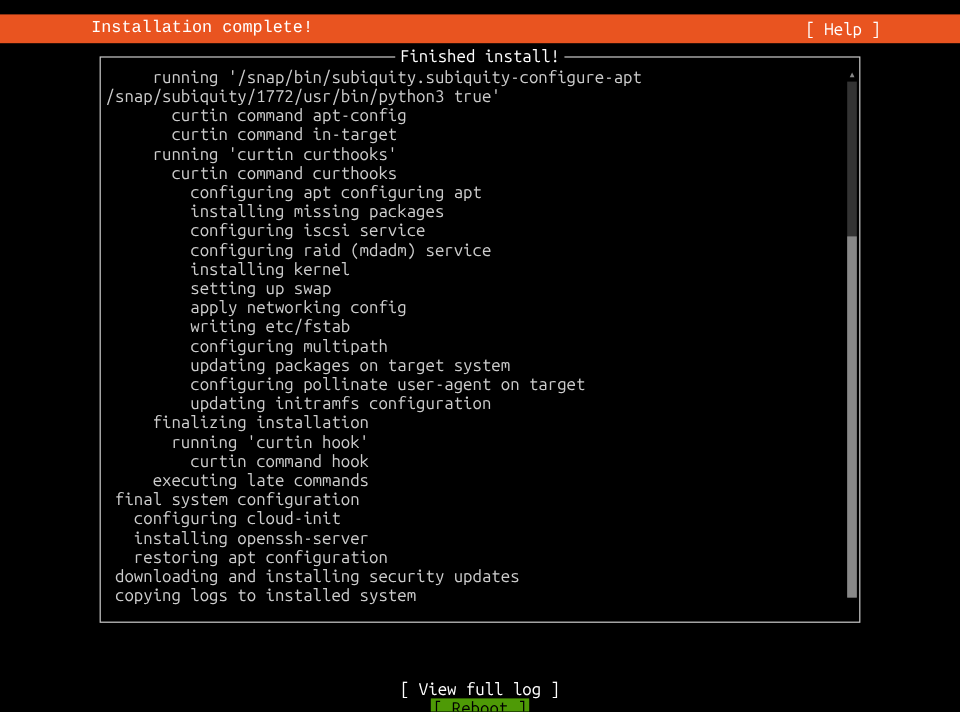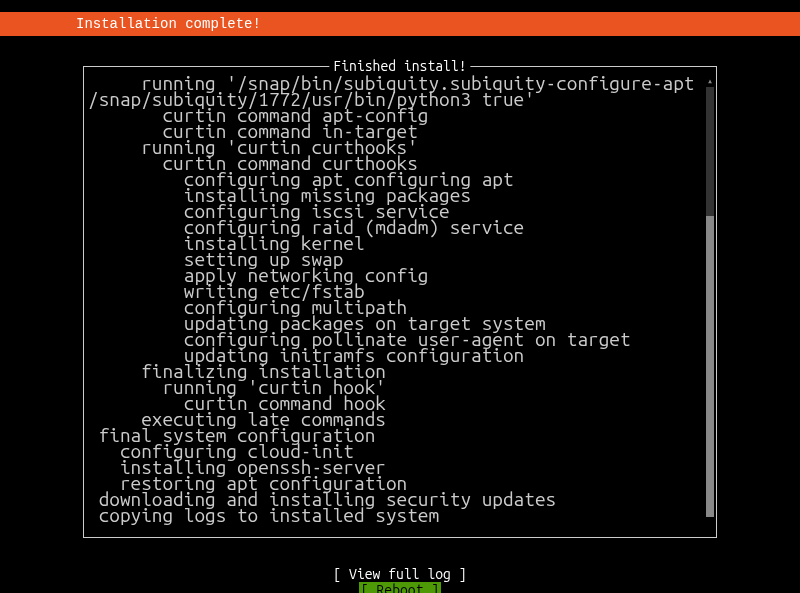--- a/index.html
+++ b/index.html
@@ -36,38 +36,37 @@
       padding-right: 58px;
     }
     .log-box {
       position: absolute;
       top: 47px;
       left: 83px;
       width: 634px;
       height: 472px;
       border: 1px solid #cccccc;
       background: #000000;
-      margin-top: 19px;
     }
     .log-title {
       position: absolute;
       top: -9px;
       left: 50%;
       transform: translateX(-50%);
       background: #000000;
       padding: 0 4px;
       color: #ffffff;
       white-space: nowrap;
     }
     .log-content {
       padding: 8px 4px;
       color: #cccccc;
       line-height: 16px;
       white-space: pre;
-      font-size: 19px;
+      font-size: 14px;
     }
     .scrollbar {
       position: absolute;
       right: 2px;
       top: 8px;
       width: 8px;
       height: calc(100% - 16px);
     }
     .scrollbar-up {
       color: #888888;
@@ -105,20 +104,21 @@
       color: #000000;
       display: inline-block;
       padding: 0 2px;
     }
   </style>
 </head>
 <body>
 
 <div class="header-bar">
   <span class="header-title">Installation complete!</span>
+  <span class="header-help">[ Help ]</span>
 </div>
 
 <div class="log-box">
   <span class="log-title"> Finished install! </span>
   <div class="log-content" id="log-lines">     running '/snap/bin/subiquity.subiquity-configure-apt
 /snap/subiquity/1772/usr/bin/python3 true'
        curtin command apt-config
        curtin command in-target
      running 'curtin curthooks'
        curtin command curthooks

